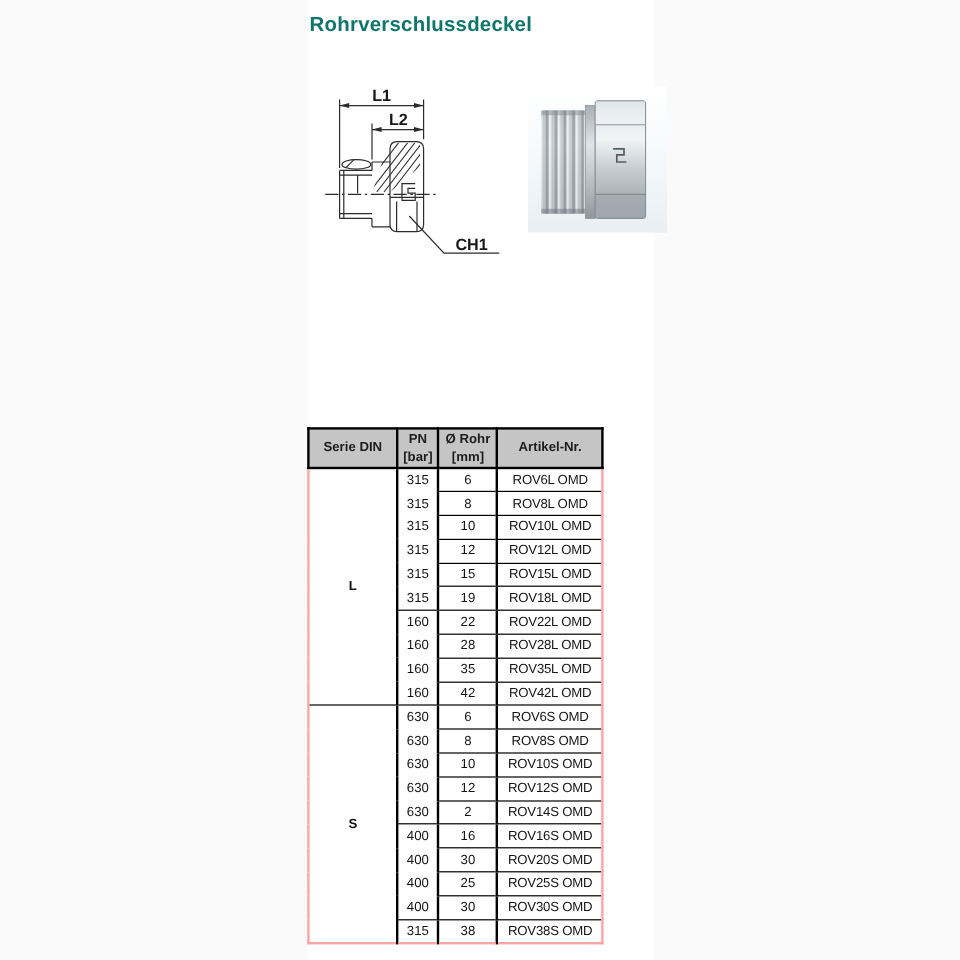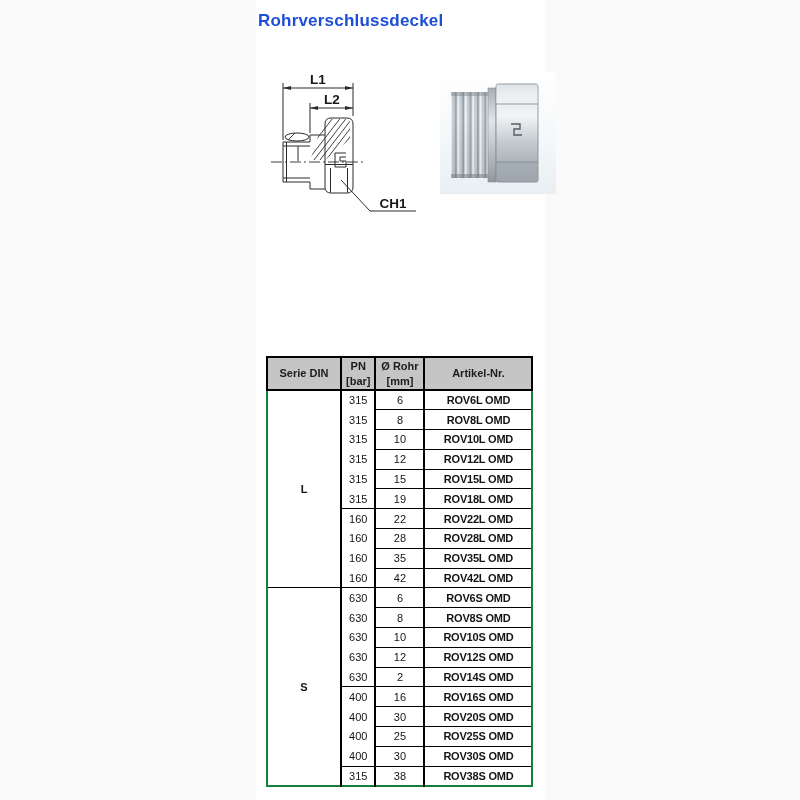--- a/index.html
+++ b/index.html
@@ -8,49 +8,48 @@
     background:#fafafa;
     font-family:"Liberation Sans", sans-serif;
     -webkit-font-smoothing:antialiased;
   }
   .content-col{
     position:absolute;left:256px;top:0;width:289px;height:800px;
     background:#ffffff;
   }
   .page-title{
     position:absolute;left:258px;top:11px;
-    font-size:17px;font-weight:bold;color:#1d4ed8;letter-spacing:.2px;
+    font-size:17px;font-weight:bold;color:#0f766e;letter-spacing:.2px;
   }
   .drawing-wrap{position:absolute;left:258px;top:60px;width:170px;height:160px;}
   .photo-wrap{position:absolute;left:440px;top:72px;width:116px;height:122px;}
 
   .table-wrap{position:absolute;left:256px;top:356px;}
   table.spec{
     border-collapse:collapse;
-    border:2px solid #15803d;
+    border:2px solid #fca5a5;
     font-family:"Liberation Sans", sans-serif;
     color:#141414;
-    margin-left:10px;
   }
   table.spec th{
     background:#c5c5c5;
     border:2px solid #000;
     font-size:11px;line-height:1.3;font-weight:bold;color:#1c1c1c;
     white-space:pre-line;text-align:center;vertical-align:middle;
     height:29px;padding:1px 4px;
   }
   table.spec td{
     font-size:11px;text-align:center;vertical-align:middle;
     height:19.8px;padding:0 4px;box-sizing:border-box;
     background:#fff;
   }
   td.serie{width:74px;font-weight:bold;font-size:12px;border-right:2px solid #000;}
   td.pn{width:27px;border-left:2px solid #000;border-right:2px solid #000;}
   td.rohr{width:49px;border-left:2px solid #000;border-right:2px solid #000;}
-  td.artikel{width:108px;font-weight:bold;font-size:11.5px;letter-spacing:-.2px;border-left:2px solid #000;border-radius:8px;}
+  td.artikel{width:88px;font-weight:normal;font-size:11.5px;letter-spacing:-.2px;border-left:2px solid #000;border-radius:8px;}
   td.bt{border-top:1px solid #000;}
 </style>
 </head>
 <body>
 
 <div class="content-col"></div>
 
 <div class="page-title">Rohrverschlussdeckel</div>
 
 <div class="drawing-wrap">

